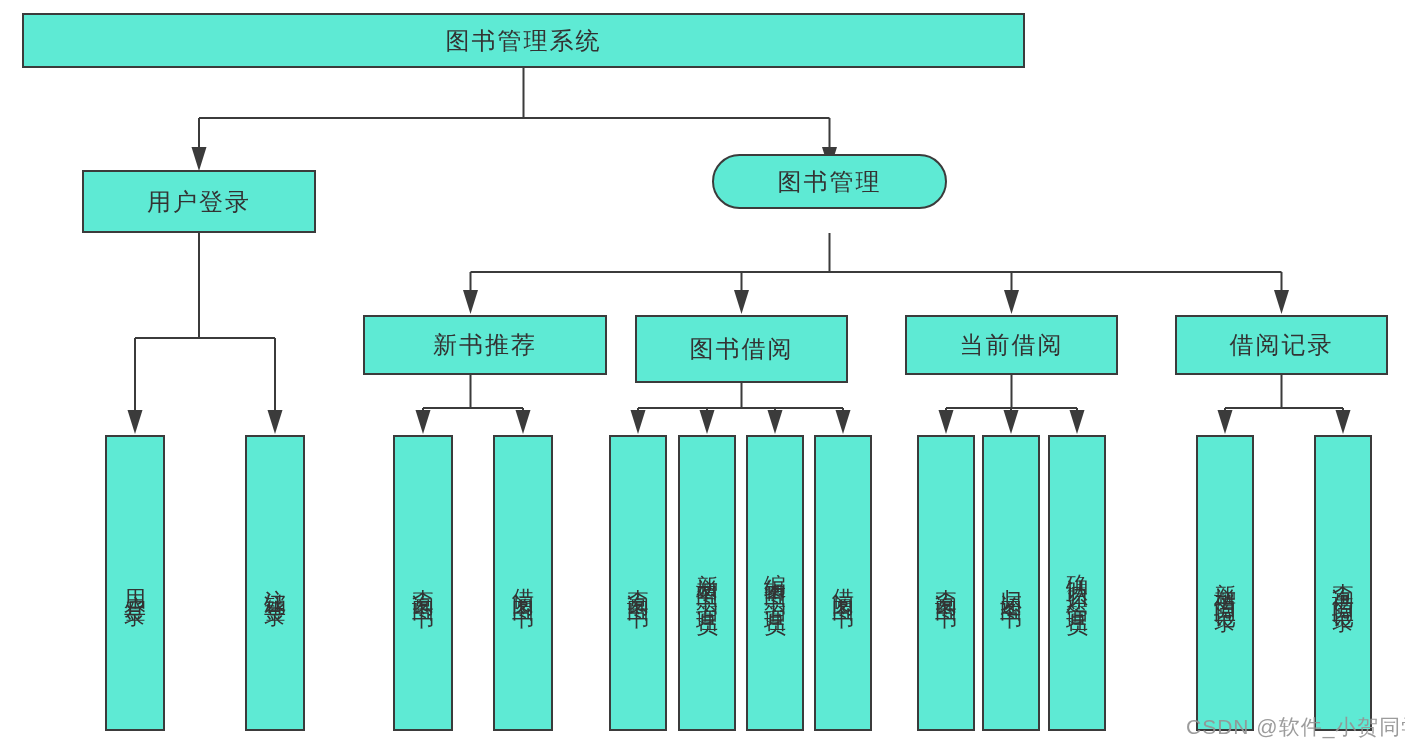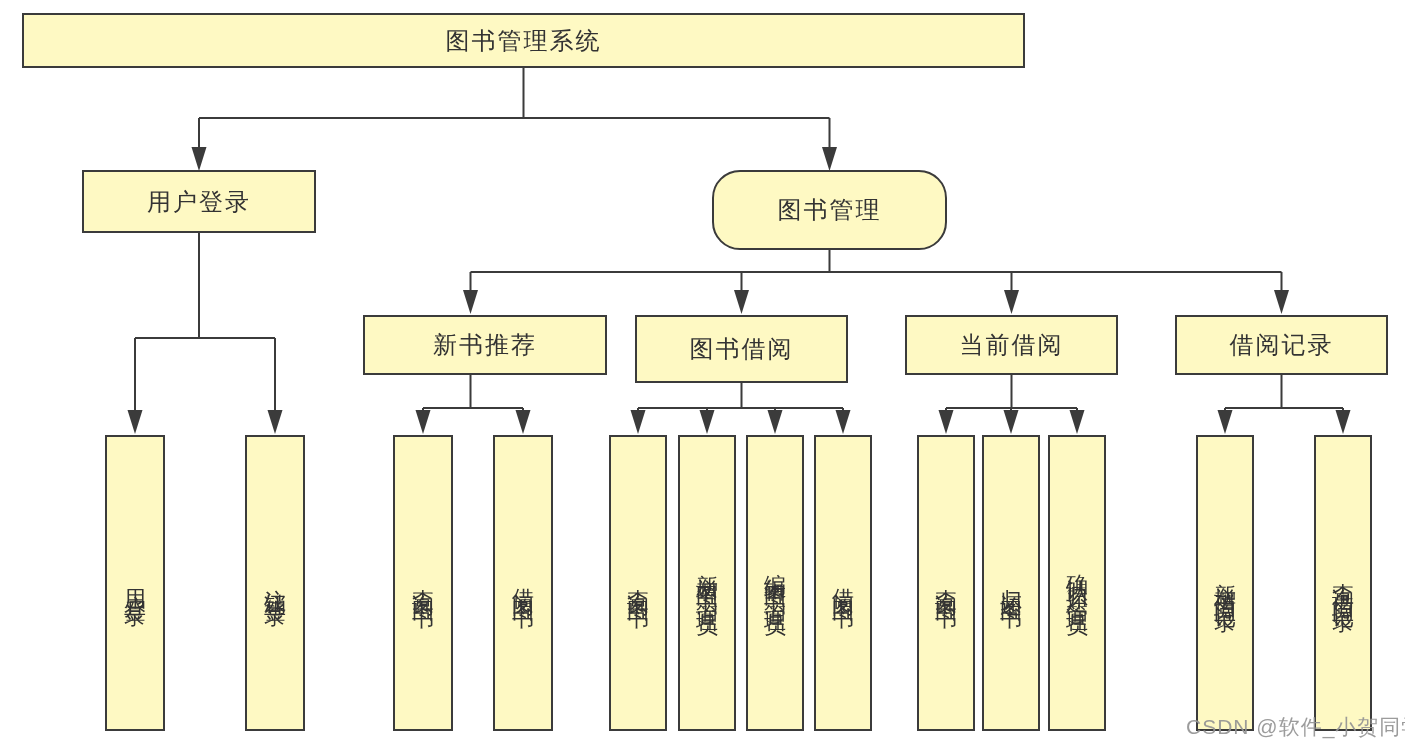--- a/index.html
+++ b/index.html
@@ -14,21 +14,21 @@
   #wires {
     position: absolute;
     left: 0; top: 0;
     width: 1405px; height: 747px;
     pointer-events: none;
   }
   .box {
     position: absolute;
     box-sizing: border-box;
     border: 2.5px solid #3b3b3b;
-    background: #fef9c3;
+    background: #5eead4;
     color: #333333;
     display: flex;
     align-items: center;
     justify-content: center;
     text-align: center;
   }
   .h-box { font-size: 24px; letter-spacing: 2px; }
   .root-box { font-size: 24px; letter-spacing: 2px; }
   .leaf {
     writing-mode: vertical-rl;
@@ -89,21 +89,21 @@
         <polygon points="1003.5,410 1018.5,410 1011,434"></polygon>
         <polygon points="1069.5,410 1084.5,410 1077,434"></polygon>
         <polygon points="1217.5,410 1232.5,410 1225,434"></polygon>
         <polygon points="1335.5,410 1350.5,410 1343,434"></polygon>
       </g>
   </svg>
 
   <div class="box root-box" style="left:22px; top:13px; width:1003px; height:55px;">图书管理系统</div>
 
   <div class="box h-box" style="left:82px; top:170px; width:234px; height:63px;">用户登录</div>
-  <div class="box h-box" style="left:712px; top:170px; width:235px; height:80px;border-radius:28px;">图书管理</div>
+  <div class="box h-box" style="left:712px; top:154px; width:235px; height:55px;border-radius:28px;">图书管理</div>
 
   <div class="box h-box" style="left:363px; top:315px; width:244px; height:60px;">新书推荐</div>
   <div class="box h-box" style="left:635px; top:315px; width:213px; height:68px;">图书借阅</div>
   <div class="box h-box" style="left:1175px; top:315px; width:213px; height:60px;">借阅记录</div>
   <div class="box h-box" style="left:905px; top:315px; width:213px; height:60px;">当前借阅</div>
 
   <div class="box leaf" style="left:105px; top:435px; width:60px; height:296px;">用户登录</div>
   <div class="box leaf" style="left:245px; top:435px; width:60px; height:296px;">注销登录</div>
 
   <div class="box leaf" style="left:393px; top:435px; width:60px; height:296px;">查询图书</div>

